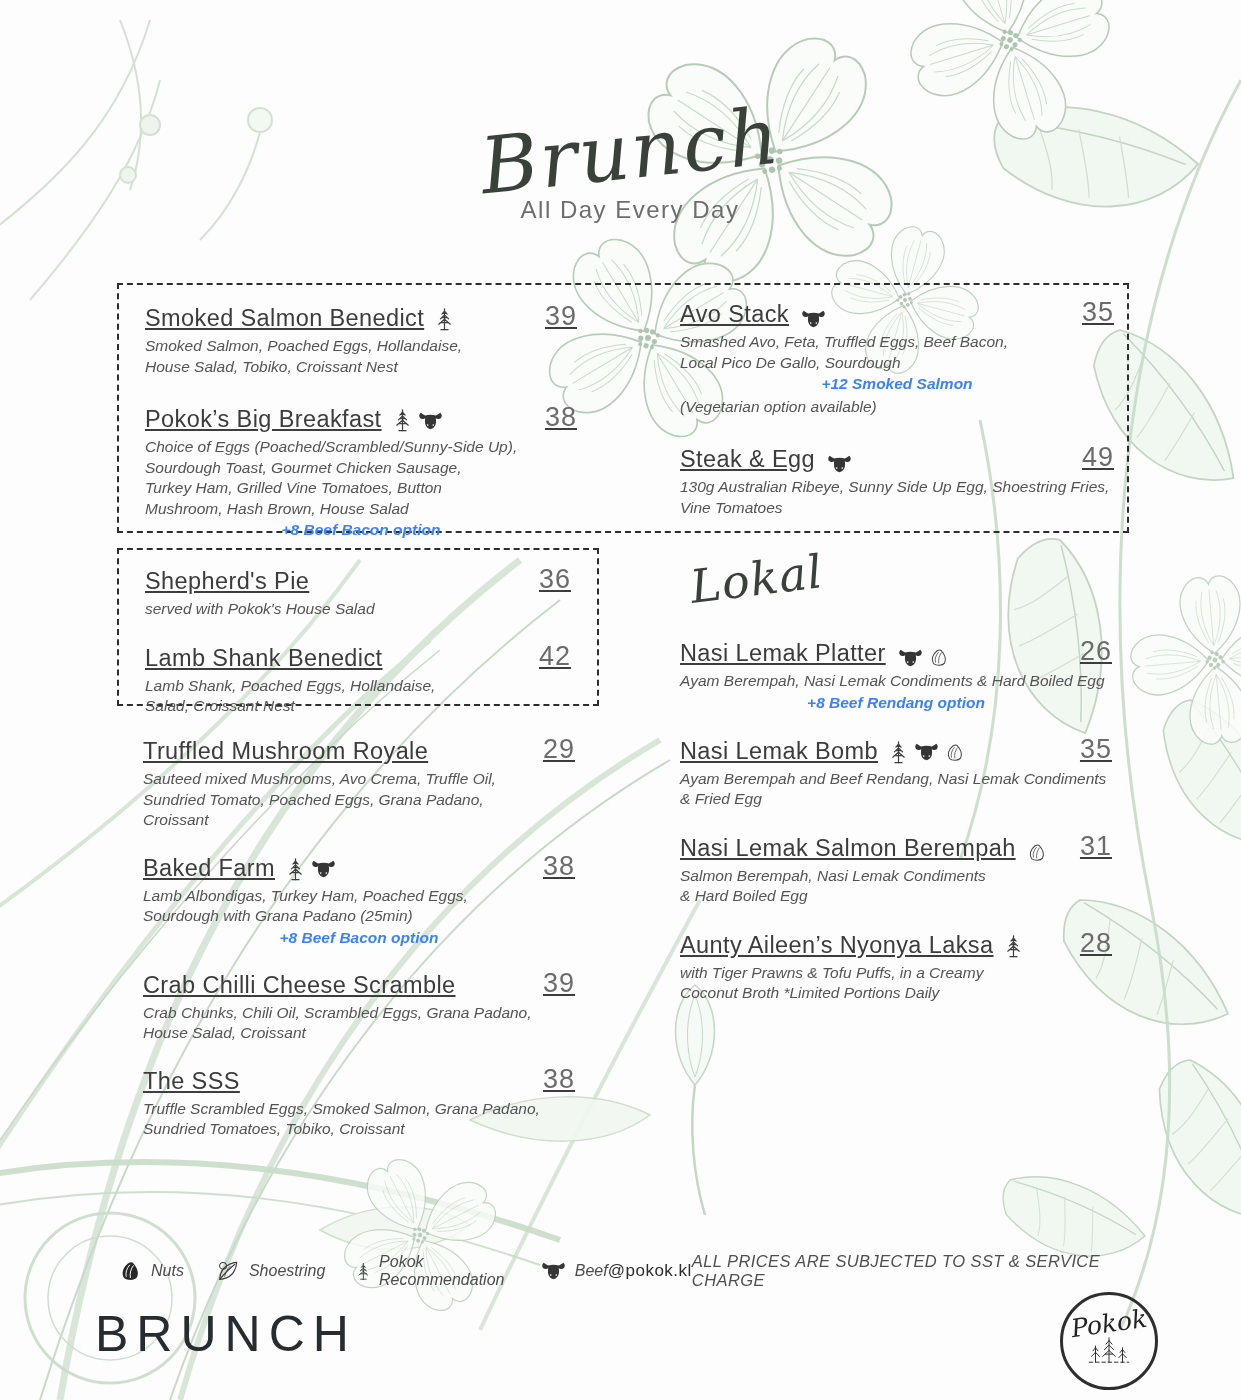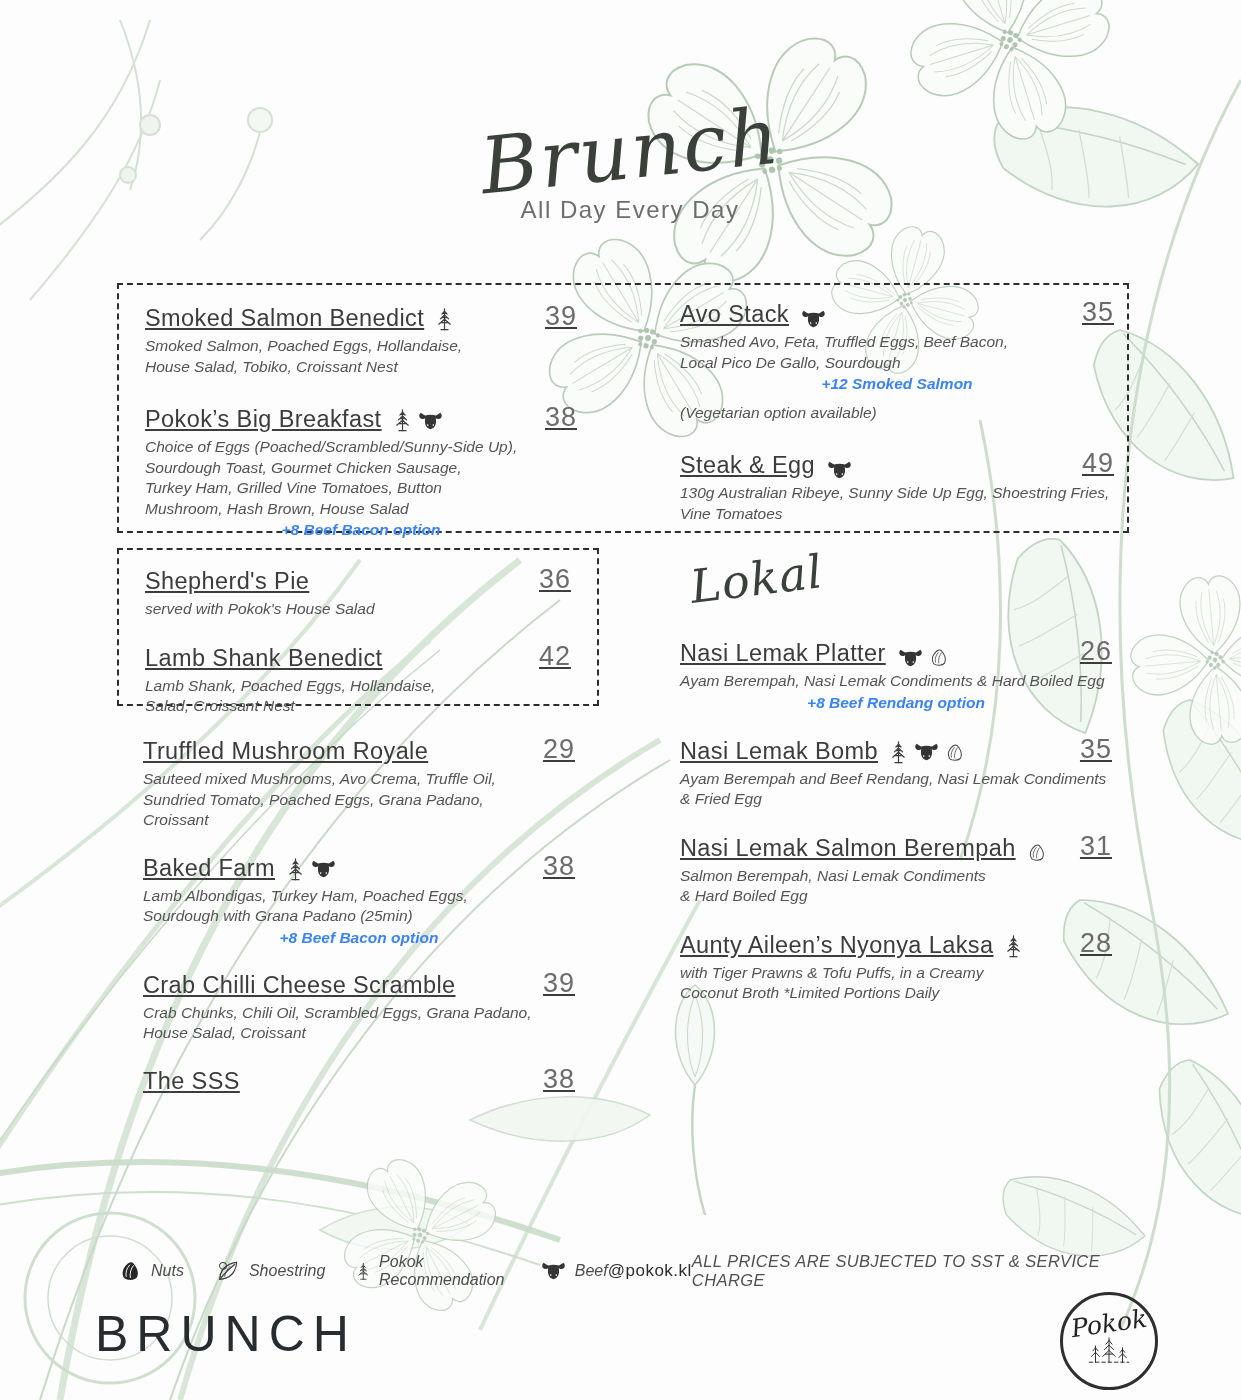--- a/index.html
+++ b/index.html
@@ -36,21 +36,21 @@
 
   
   .menu-item{margin-bottom:25px;}
   .item-head{display:flex;align-items:flex-end;text-decoration:underline;}
   .item-name{font-size:23.5px;letter-spacing:.4px;color:#3c3c3c;white-space:nowrap;}
   .item-icons{display:flex;align-items:center;gap:7px;margin-left:12px;}
   .item-icons svg{display:block;}
   .item-price{margin-left:auto;font-size:27px;color:#6b6b6b;letter-spacing:1px;}
   .item-desc{font-size:15.5px;font-style:italic;color:#545454;line-height:20.5px;margin-top:4px;white-space:pre-line;}
   .item-option{font-size:15.5px;font-style:italic;font-weight:bold;color:#3b82f6;line-height:20px;margin-top:1px;text-align:center;}
-  .item-note{font-size:15.5px;font-style:italic;color:#545454;line-height:20px;margin-top:9px;}
+  .item-note{font-size:15.5px;font-style:italic;color:#545454;line-height:20px;margin-top:3px;}
   .box2-inner .menu-item{margin-bottom:21px;}
   .col-left .menu-item{margin-bottom:20px;}
   .col-lokal .menu-item{margin-bottom:21px;}
 
   
   .footer-row{position:absolute;left:120px;right:122px;top:1252px;display:flex;align-items:center;}
   .legend{display:flex;align-items:center;gap:32px;justify-content:center;}
   .legend-item{display:flex;align-items:center;gap:9px;}
   .legend-label{font-size:16px;font-style:italic;color:#4c4c4c;}
   .instagram{font-size:17px;color:#2d2d2d;letter-spacing:.5px;}
@@ -319,20 +319,22 @@
     <div class="item-desc">Crab Chunks, Chili Oil, Scrambled Eggs, Grana Padano,
 House Salad, Croissant</div>
 
   </div>
       <div class="menu-item">
     <div class="item-head">
       <span class="item-name">The SSS</span>
       <span class="item-icons"></span>
       <span class="item-price">38</span>
     </div>
+    <div class="item-desc">Truffle Scrambled Eggs, Smoked Salmon, Grana Padano,
+Sundried Tomatoes, Tobiko, Croissant</div>
 
   </div>
     </div>
 
   <div class="col-lokal">
     <div class="lokal-heading">Lokal</div>
     <div>
         <div class="menu-item">
     <div class="item-head">
       <span class="item-name">Nasi Lemak Platter</span>

